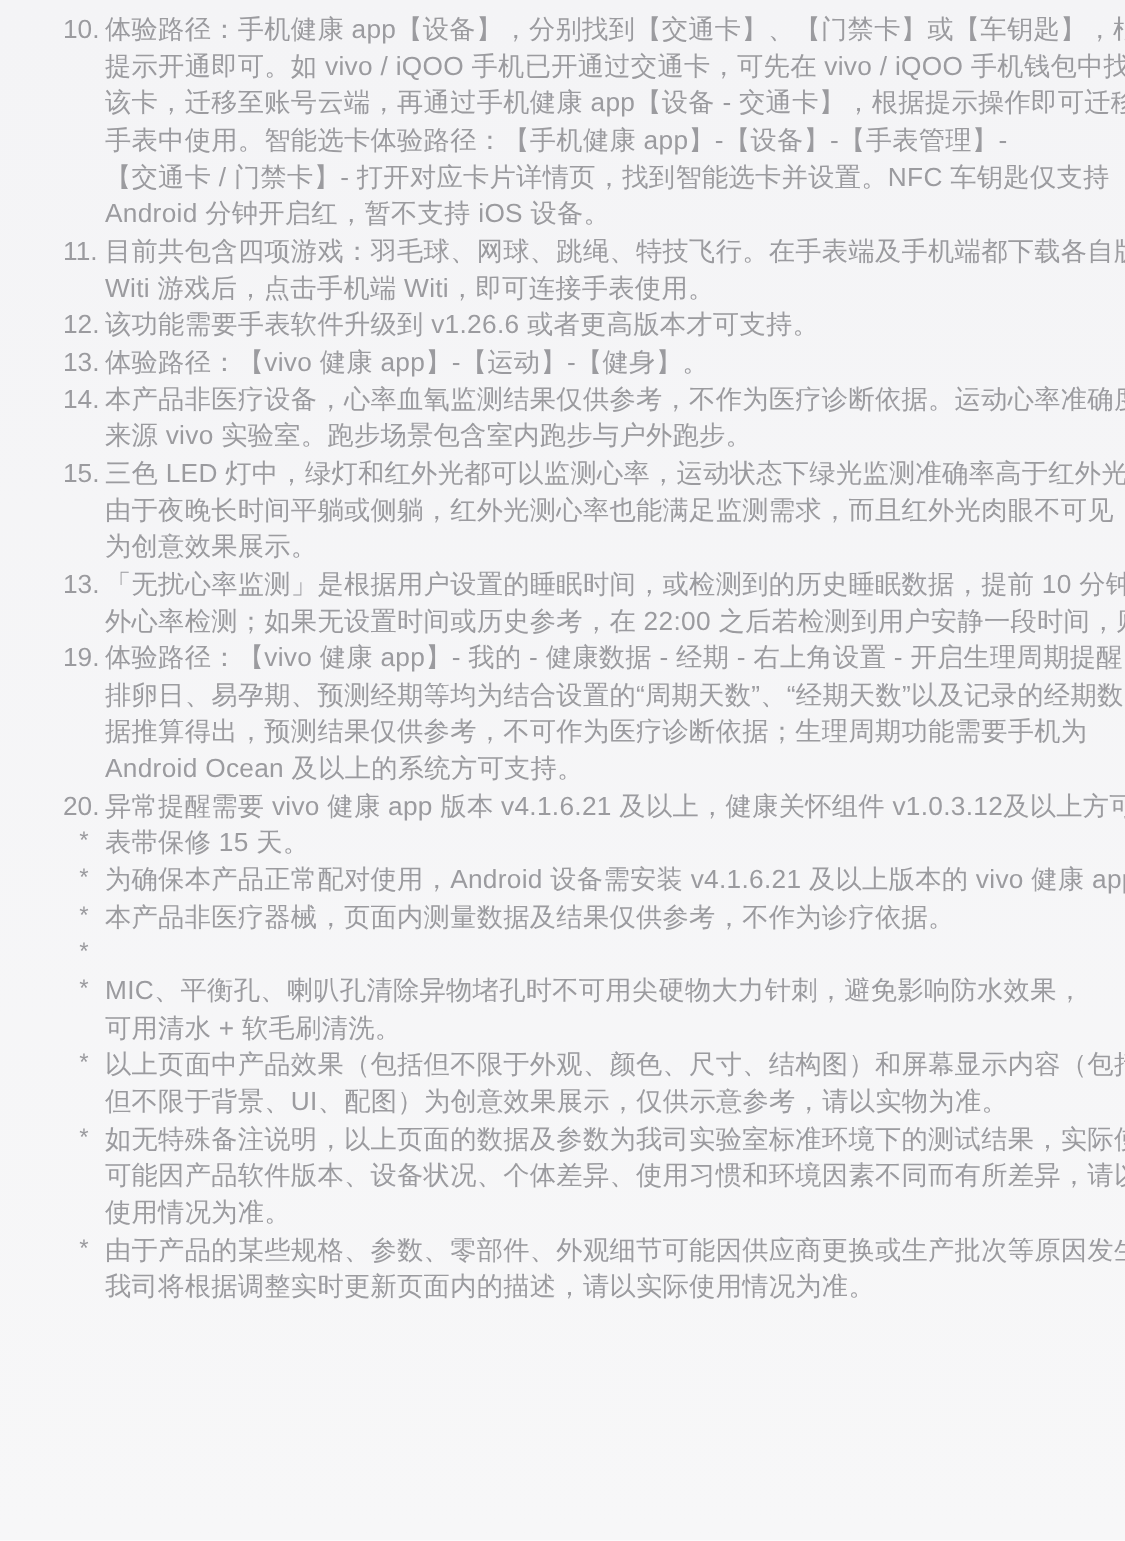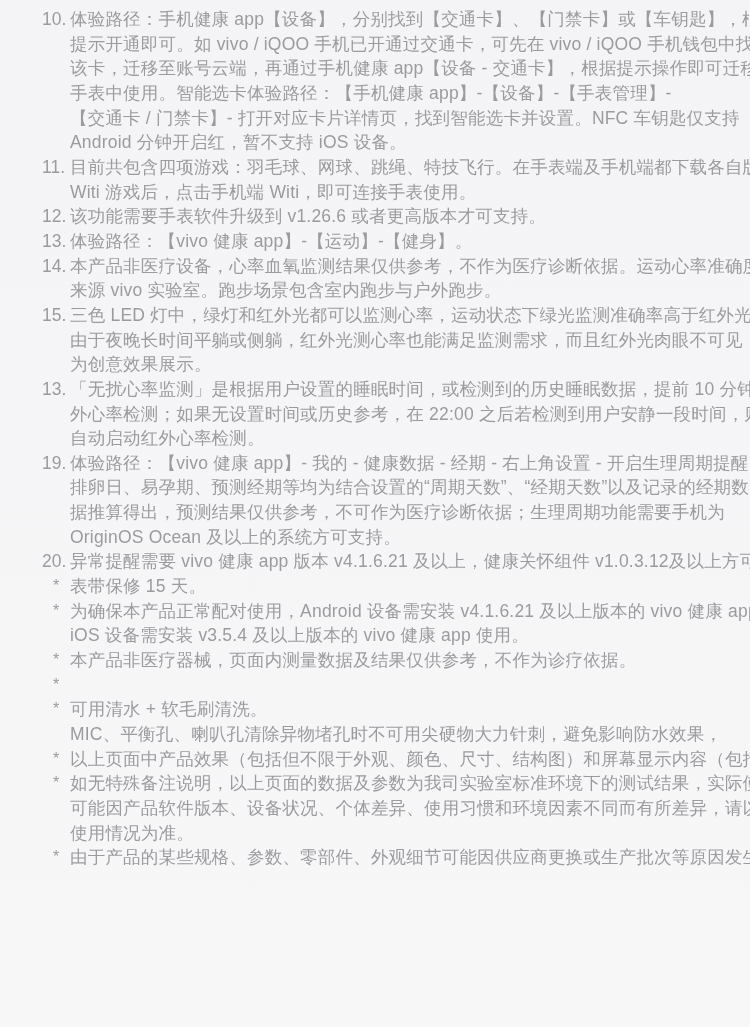--- a/index.html
+++ b/index.html
@@ -102,32 +102,31 @@
         <div class="note-line">由于夜晚长时间平躺或侧躺，红外光测心率也能满足监测需求，而且红外光肉眼不可见，可做</div>
         <div class="note-line">为创意效果展示。</div>
       </span>
   </li>
 
   <li class="note-item numbered">
     <span class="note-marker">13.</span>
     <span class="note-lines">
         <div class="note-line">「无扰心率监测」是根据用户设置的睡眠时间，或检测到的历史睡眠数据，提前 10 分钟开启红</div>
         <div class="note-line">外心率检测；如果无设置时间或历史参考，在 22:00 之后若检测到用户安静一段时间，则会</div>
-        <div class="note-line">自动启动红外心率检测。</div>
       </span>
   </li>
 
 
   <li class="note-item numbered">
     <span class="note-marker">19.</span>
     <span class="note-lines">
         <div class="note-line">体验路径：【vivo 健康 app】- 我的 - 健康数据 - 经期 - 右上角设置 - 开启生理周期提醒。</div>
         <div class="note-line">排卵日、易孕期、预测经期等均为结合设置的“周期天数”、“经期天数”以及记录的经期数</div>
         <div class="note-line">据推算得出，预测结果仅供参考，不可作为医疗诊断依据；生理周期功能需要手机为</div>
-        <div class="note-line">OriginOS Ocean 及以上的系统方可支持。</div>
+        <div class="note-line">Android Ocean 及以上的系统方可支持。</div>
       </span>
   </li>
 
   <li class="note-item numbered">
     <span class="note-marker">20.</span>
     <span class="note-lines">
         <div class="note-line">异常提醒需要 vivo 健康 app 版本 v4.1.6.21 及以上，健康关怀组件 v1.0.3.12及以上方可支持。</div>
       </span>
   </li>
 
@@ -135,60 +134,61 @@
     <span class="note-marker">*</span>
     <span class="note-lines">
         <div class="note-line">表带保修 15 天。</div>
       </span>
   </li>
 
   <li class="note-item star">
     <span class="note-marker">*</span>
     <span class="note-lines">
         <div class="note-line">为确保本产品正常配对使用，Android 设备需安装 v4.1.6.21 及以上版本的 vivo 健康 app，</div>
-        <div class="note-line">iOS 设备需安装 v3.5.4 及以上版本的 vivo 健康 app 使用。</div>
       </span>
   </li>
 
   <li class="note-item star">
     <span class="note-marker">*</span>
     <span class="note-lines">
         <div class="note-line">本产品非医疗器械，页面内测量数据及结果仅供参考，不作为诊疗依据。</div>
       </span>
   </li>
 
   <li class="note-item star">
     <span class="note-marker">*</span>
     <span class="note-lines">
       </span>
   </li>
 
   <li class="note-item star">
     <span class="note-marker">*</span>
     <span class="note-lines">
+        <div class="note-line">MIC、平衡孔、喇叭孔清除异物堵孔时不可用尖硬物大力针刺，避免影响防水效果，</div>
         <div class="note-line">可用清水 + 软毛刷清洗。</div>
-        <div class="note-line">MIC、平衡孔、喇叭孔清除异物堵孔时不可用尖硬物大力针刺，避免影响防水效果，</div>
       </span>
   </li>
 
   <li class="note-item star">
     <span class="note-marker">*</span>
     <span class="note-lines">
         <div class="note-line">以上页面中产品效果（包括但不限于外观、颜色、尺寸、结构图）和屏幕显示内容（包括</div>
+        <div class="note-line">但不限于背景、UI、配图）为创意效果展示，仅供示意参考，请以实物为准。</div>
       </span>
   </li>
 
   <li class="note-item star">
     <span class="note-marker">*</span>
     <span class="note-lines">
         <div class="note-line">如无特殊备注说明，以上页面的数据及参数为我司实验室标准环境下的测试结果，实际使用中</div>
         <div class="note-line">可能因产品软件版本、设备状况、个体差异、使用习惯和环境因素不同而有所差异，请以实际</div>
         <div class="note-line">使用情况为准。</div>
       </span>
   </li>
 
   <li class="note-item star">
     <span class="note-marker">*</span>
     <span class="note-lines">
         <div class="note-line">由于产品的某些规格、参数、零部件、外观细节可能因供应商更换或生产批次等原因发生变化，</div>
+        <div class="note-line">我司将根据调整实时更新页面内的描述，请以实际使用情况为准。</div>
       </span>
   </li>
 </ol>
 
 </body></html>

